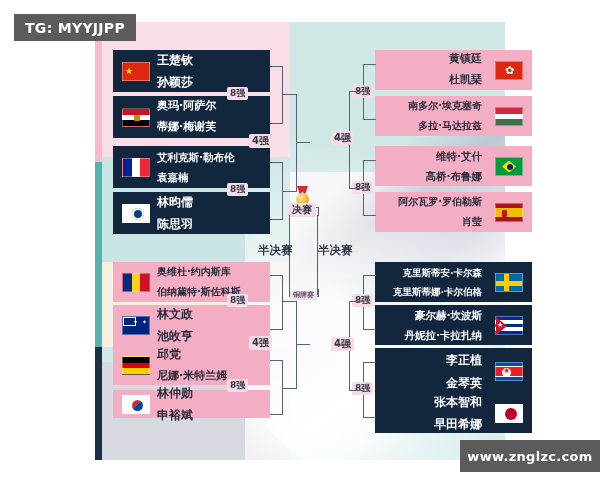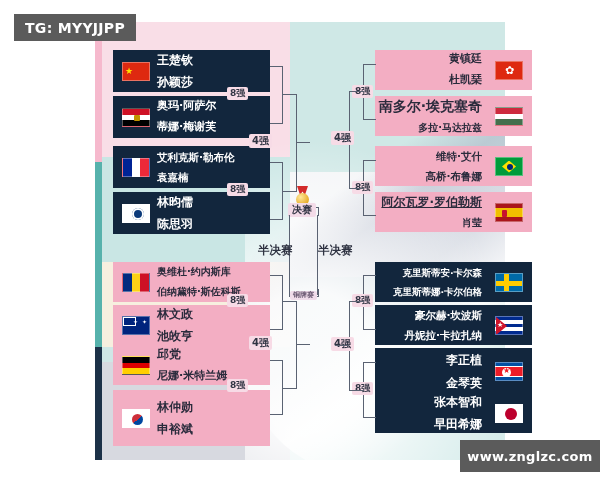--- a/index.html
+++ b/index.html
@@ -190,21 +190,21 @@
   </div>
 
   <div class="card pink left" style="left:113px;top:345px;width:157px;height:40px;">
     <span class="flag f-de"></span>
     <span class="names">
         <span class="n1" style="font-size:12px;">邱党</span>
         <span class="n2" style="font-size:11px;">尼娜·米特兰姆</span>
       </span>
   </div>
 
-  <div class="card pink left" style="left:113px;top:390px;width:157px;height:56px;">
+  <div class="card pink left" style="left:113px;top:390px;width:157px;height:28px;">
     <span class="flag f-kr"></span>
     <span class="names">
         <span class="n1" style="font-size:12px;">林仲勋</span>
         <span class="n2" style="font-size:12px;">申裕斌</span>
       </span>
   </div>
 
   <div class="conn" style="left:270px;top:275px;width:12px;height:53px;border-width:1px 1px 1px 0;"></div>
   <div class="lbl r8" style="left:227px;top:294px;">8强</div>
   <div class="conn" style="left:270px;top:360px;width:12px;height:53px;border-width:1px 1px 1px 0;"></div>
@@ -216,37 +216,37 @@
   <div class="card pink right" style="left:375px;top:50px;width:157px;height:40px;">
     <span class="names">
         <span class="n1" style="font-size:11px;">黄镇廷</span>
         <span class="n2" style="font-size:11px;">杜凯琹</span>
       </span>
     <span class="flag f-hk"></span>
   </div>
 
   <div class="card pink right" style="left:375px;top:96px;width:157px;height:40px;">
     <span class="names">
-        <span class="n1" style="font-size:14px;">南多尔·埃克塞奇</span>
+        <span class="n1" style="font-size:10px;">南多尔·埃克塞奇</span>
         <span class="n2" style="font-size:10px;">多拉·马达拉兹</span>
       </span>
     <span class="flag f-hu"></span>
   </div>
 
   <div class="card pink right" style="left:375px;top:146px;width:157px;height:40px;">
     <span class="names">
         <span class="n1" style="font-size:10.5px;">维特·艾什</span>
         <span class="n2" style="font-size:10.5px;">高桥·布鲁娜</span>
       </span>
     <span class="flag f-br"></span>
   </div>
 
   <div class="card pink right" style="left:375px;top:192px;width:157px;height:40px;">
     <span class="names">
-        <span class="n1" style="font-size:12px;text-decoration:underline;">阿尔瓦罗·罗伯勒斯</span>
+        <span class="n1" style="font-size:10px;">阿尔瓦罗·罗伯勒斯</span>
         <span class="n2" style="font-size:10px;">肖莹</span>
       </span>
     <span class="flag f-es"></span>
   </div>
 
   <div class="conn" style="left:363px;top:64px;width:12px;height:54px;border-width:1px 0 1px 1px;"></div>
   <div class="lbl r8" style="left:352px;top:85px;">8强</div>
   <div class="conn" style="left:363px;top:160px;width:12px;height:54px;border-width:1px 0 1px 1px;"></div>
   <div class="lbl r8" style="left:352px;top:181px;">8强</div>
   <div class="conn" style="left:349px;top:91px;width:14px;height:96px;border-width:1px 0 1px 1px;"></div>

